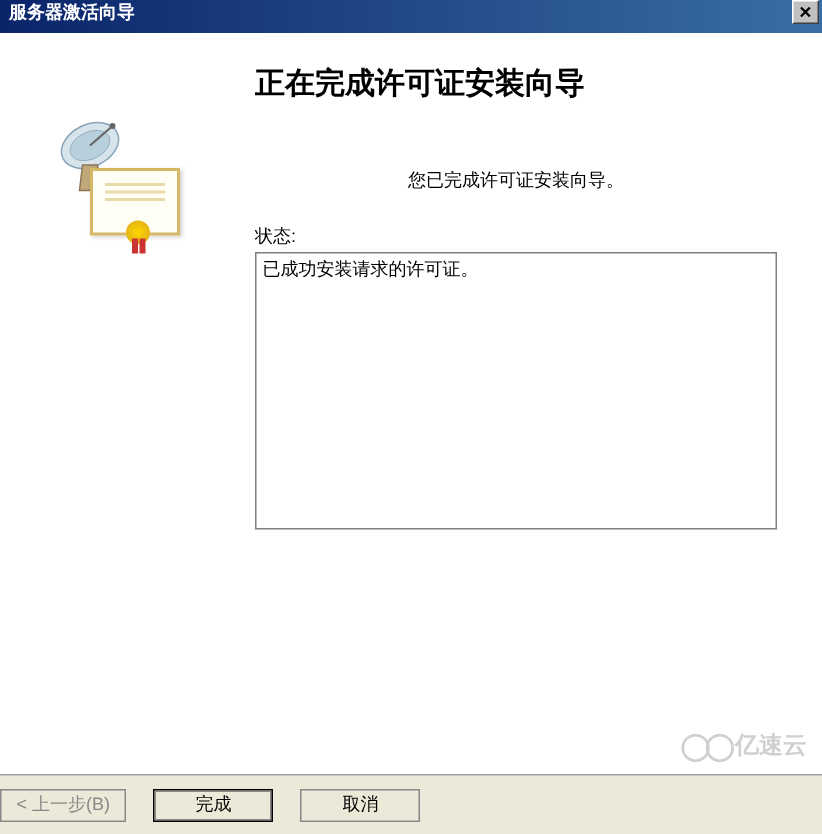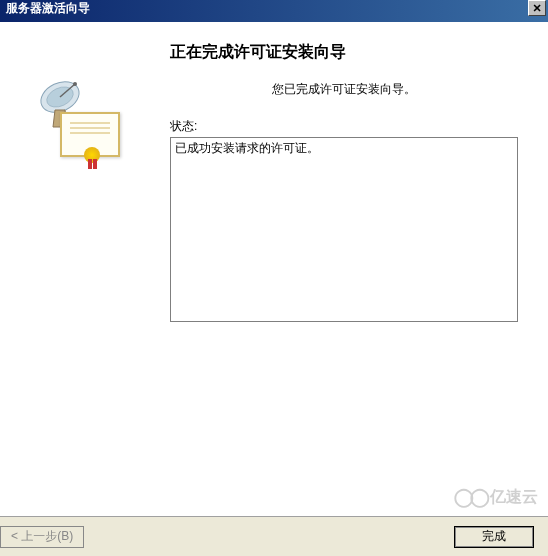--- a/index.html
+++ b/index.html
@@ -87,23 +87,23 @@
       bottom: -14px; left: 26px;
       width: 4px; height: 10px;
       background: #cc3333;
       box-shadow: 5px 0 0 #cc3333;
     }
     .main-content {
       flex: 1;
       padding: 20px 30px 20px 0;
     }
     .wizard-heading {
-      font-size: 16px;
+      font-size: 20px;
       font-weight: bold;
-      margin-bottom: 18px;
+      margin-bottom: 43px;
       color: #000;
     }
     .wizard-subtext {
       font-size: 12px;
       margin-bottom: 20px;
       color: #000;
       text-align: center;
     }
     .status-label {
       font-size: 12px;
@@ -121,21 +121,21 @@
       overflow: auto;
       resize: none;
       font-family: inherit;
     }
     .button-bar {
       height: 40px;
       border-top: 1px solid #a0a0a0;
       background: #ece9d8;
       display: flex;
       align-items: center;
-      justify-content: space-between;
+      justify-content: flex-start;
       padding-right: 14px;
       gap: 18px;
     }
     .wizard-btn {
       min-width: 80px;
       height: 22px;
       font-size: 12px;
       font-family: inherit;
       background: #ece9d8;
       border: 1px solid #888;
@@ -200,18 +200,19 @@
     <div class="status-label">状态:</div>
     <div class="status-box">
       <span>已成功安装请求的许可证。</span>
     </div>
   </div>
 </div>
 
 <div class="button-bar">
   <button class="wizard-btn disabled" disabled="">&lt; 上一步(B)</button>
   <button class="wizard-btn default">完成</button>
+  <button class="wizard-btn">取消</button>
 </div>
 
 <div class="watermark">
   <span class="watermark-icon">◯◯</span>
   <span>亿速云</span>
 </div>
 
 </body></html>

